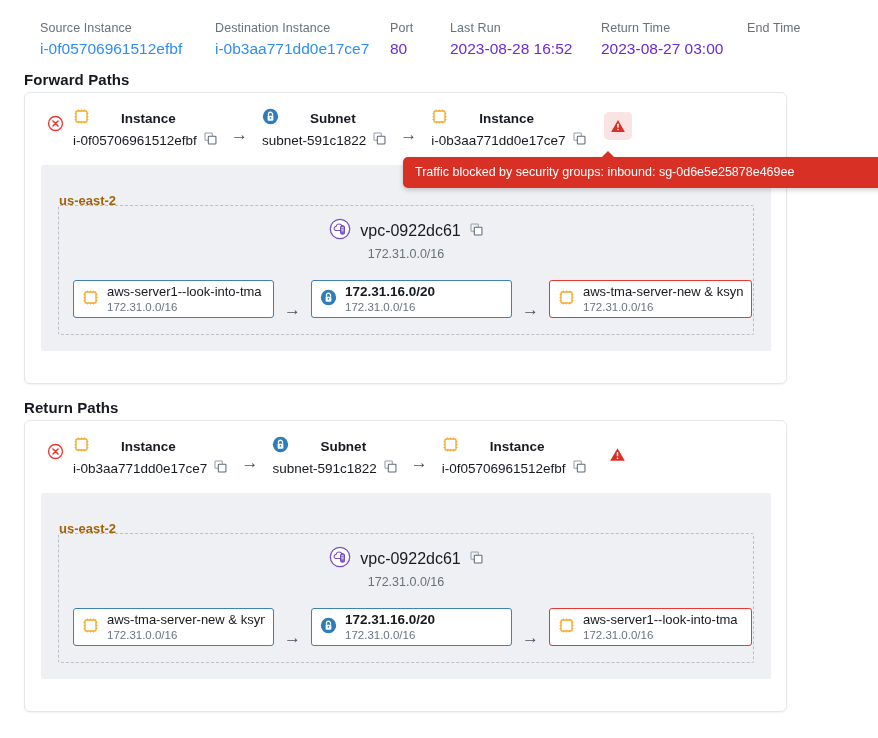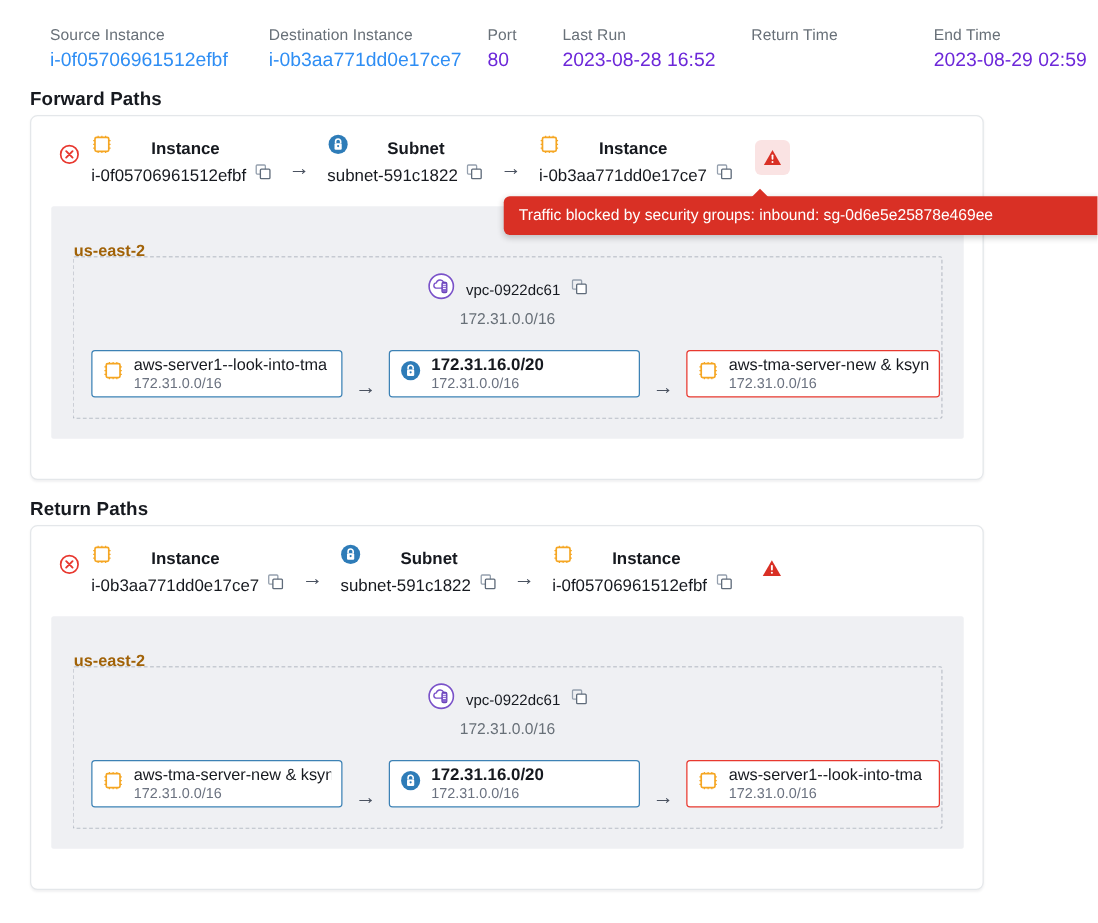--- a/index.html
+++ b/index.html
@@ -76,21 +76,21 @@
   .vpc {
     position: absolute; border: 1px dashed #b9bec7; border-radius: 2px;
     background: transparent;
   }
   .vpc-header {
     position: absolute; left: 0; right: 0; top: 12px;
     display: flex; flex-direction: column; align-items: center;
   }
   .vpc-title-row { display: flex; align-items: center; gap: 9px; }
   .i-vpc { width: 22px; height: 22px; flex: none; }
-  .vpc-name { font-size: 12px; color: #16191f; }
+  .vpc-name { font-size: 16px; color: #16191f; }
   .vpc-cidr { font-size: 12.5px; color: #687078; margin-top: 3px; }
 
   
   .nodes { position: absolute; display: flex; align-items: flex-end; }
   .node {
     height: 38px; background: #ffffff; border: 1px solid #4a90c4; border-radius: 3px;
     display: flex; align-items: center; padding: 0 8px; gap: 8px; overflow: hidden;
   }
   .node.blue { border-color: #3d82b5; }
   .node.red { border-color: #e8382f; }
@@ -134,24 +134,24 @@
     <div class="sum-col" style="left:350px">
       <div class="sum-label">Port</div>
       <div class="sum-value">80</div>
     </div>
     <div class="sum-col" style="left:410px">
       <div class="sum-label">Last Run</div>
       <div class="sum-value">2023-08-28 16:52</div>
     </div>
     <div class="sum-col" style="left:561px">
       <div class="sum-label">Return Time</div>
+      <div class="sum-value">2023-08-27 03:00</div>
     </div>
     <div class="sum-col" style="left:707px">
       <div class="sum-label">End Time</div>
-      <div class="sum-value">2023-08-29 02:59</div>
     </div>
   </div>
 
   <div class="section-title" style="left:24px; top:71px;">Forward Paths</div>
 
   <div class="card" style="top:92px; height:292px;">
 
     <div class="hops" style="left:16px; top:16px;">
 
       <span class="warn-plain">

